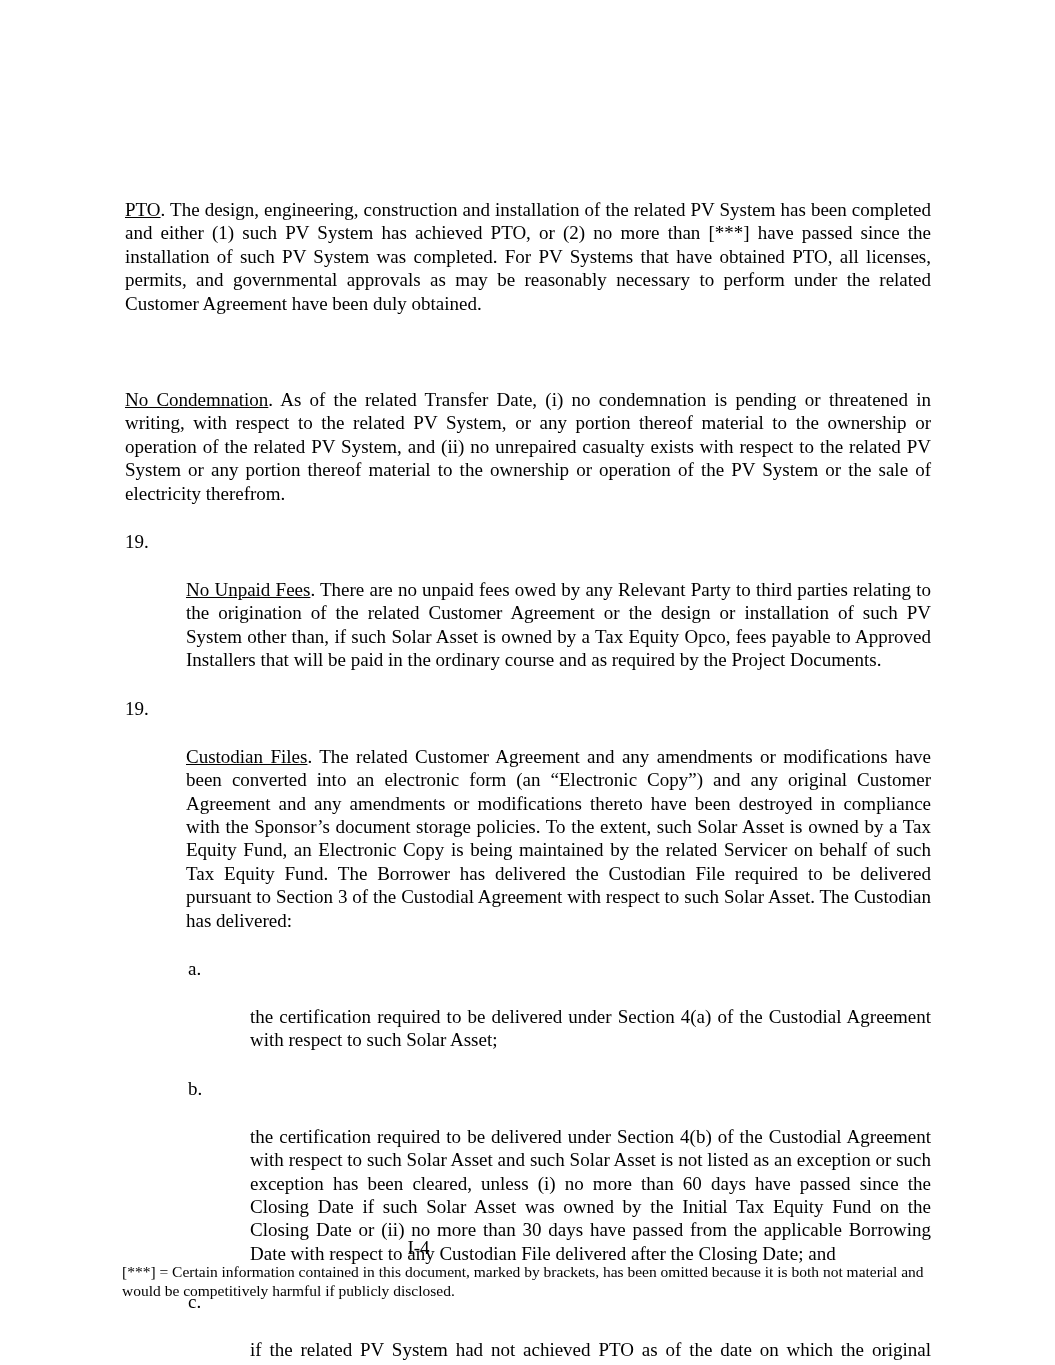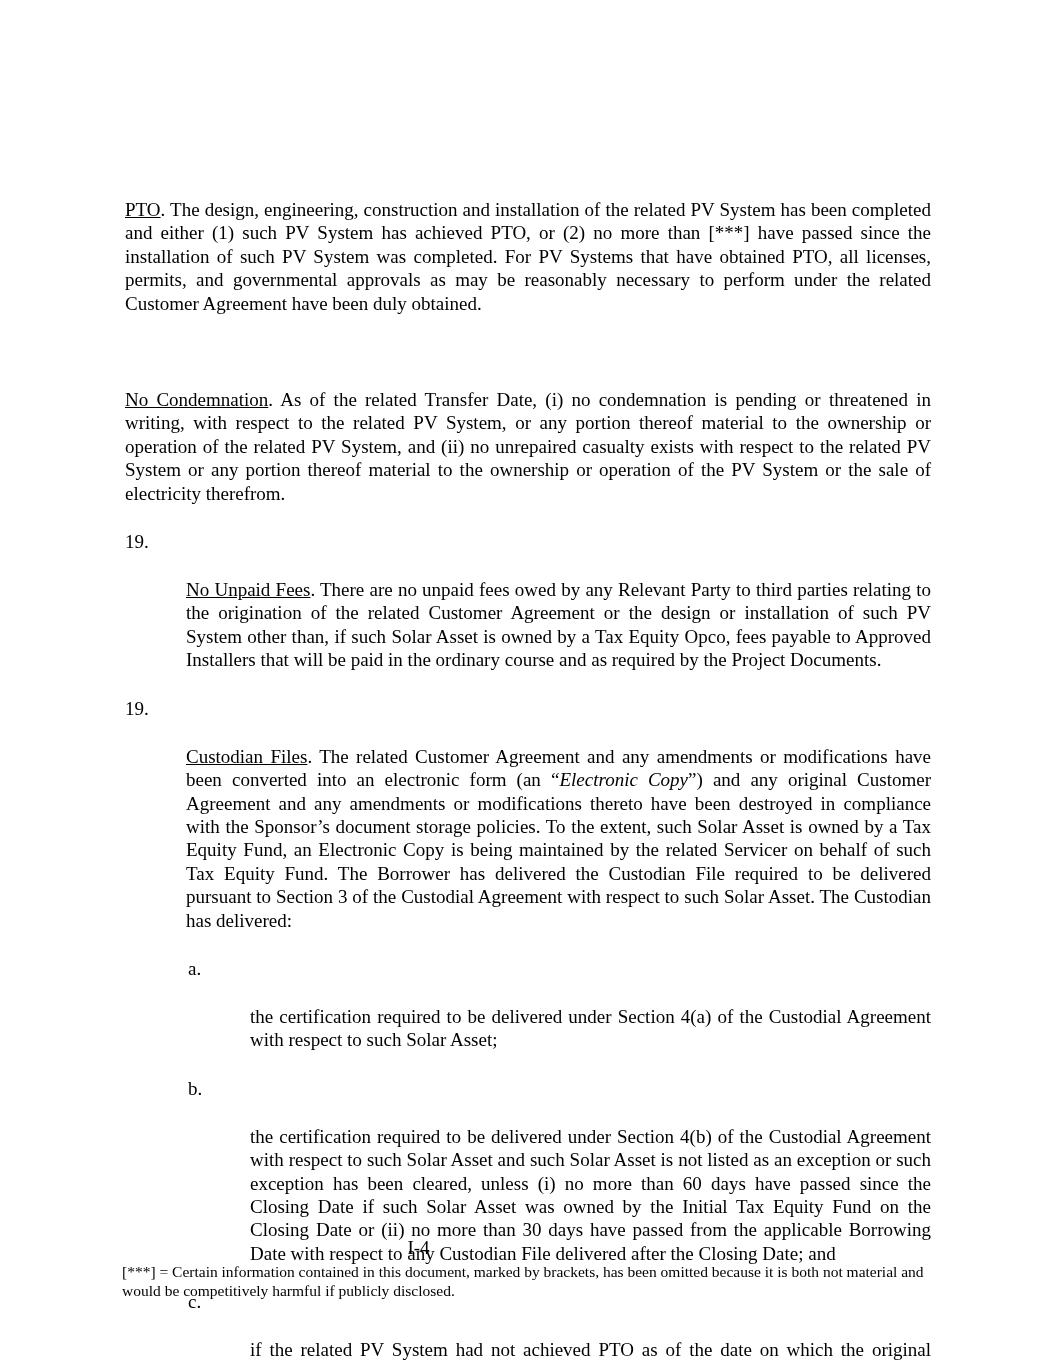--- a/index.html
+++ b/index.html
@@ -31,21 +31,21 @@
   .num {
     flex: 0 0 61px;
     width: 61px;
   }
   .body {
     flex: 1 1 auto;
     text-align: justify;
     margin-top: 48px;
   }
   .heading { text-decoration: underline; }
-  .italic { font-style: italic; }
+  .italic { }
   .sub {
     display: flex;
     margin-top: 25px;
     padding-left: 63px;
   }
   .letter {
     flex: 0 0 62px;
     width: 62px;
   }
   .page-number {

